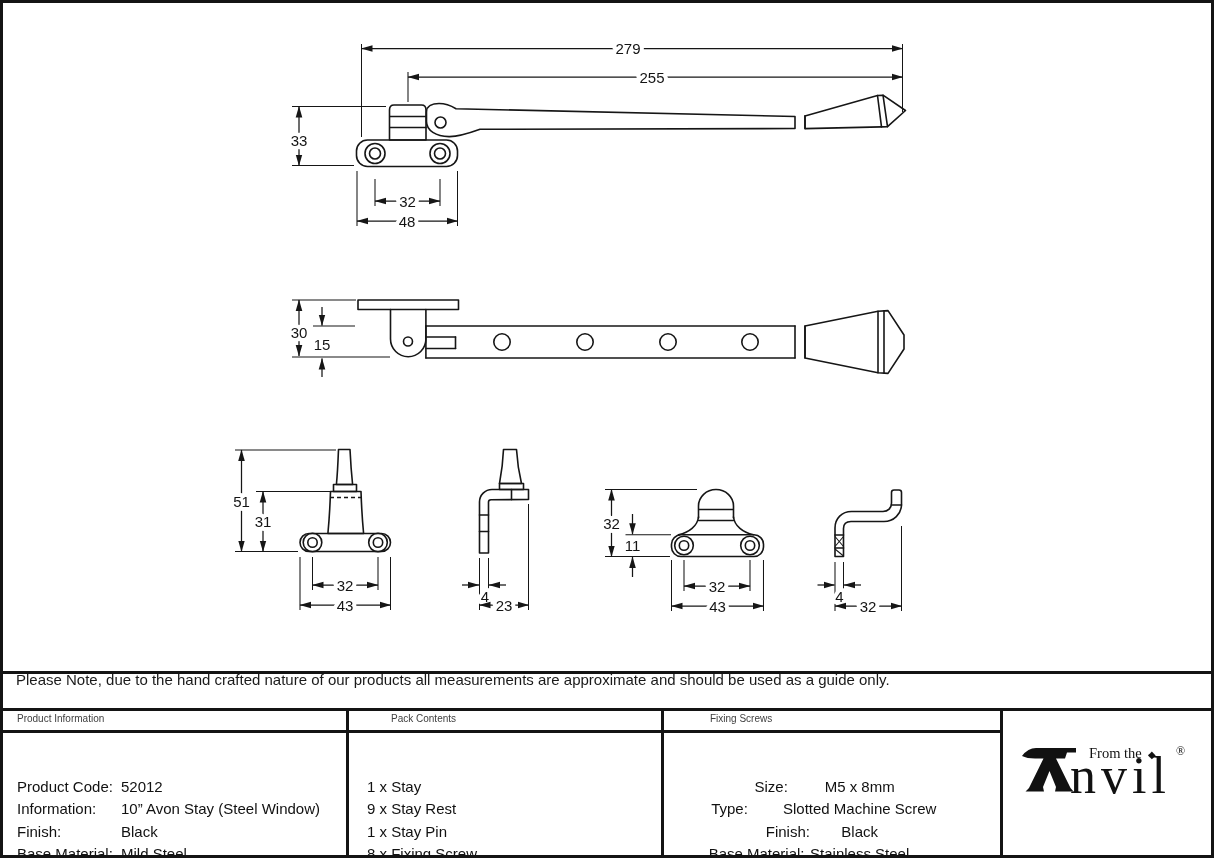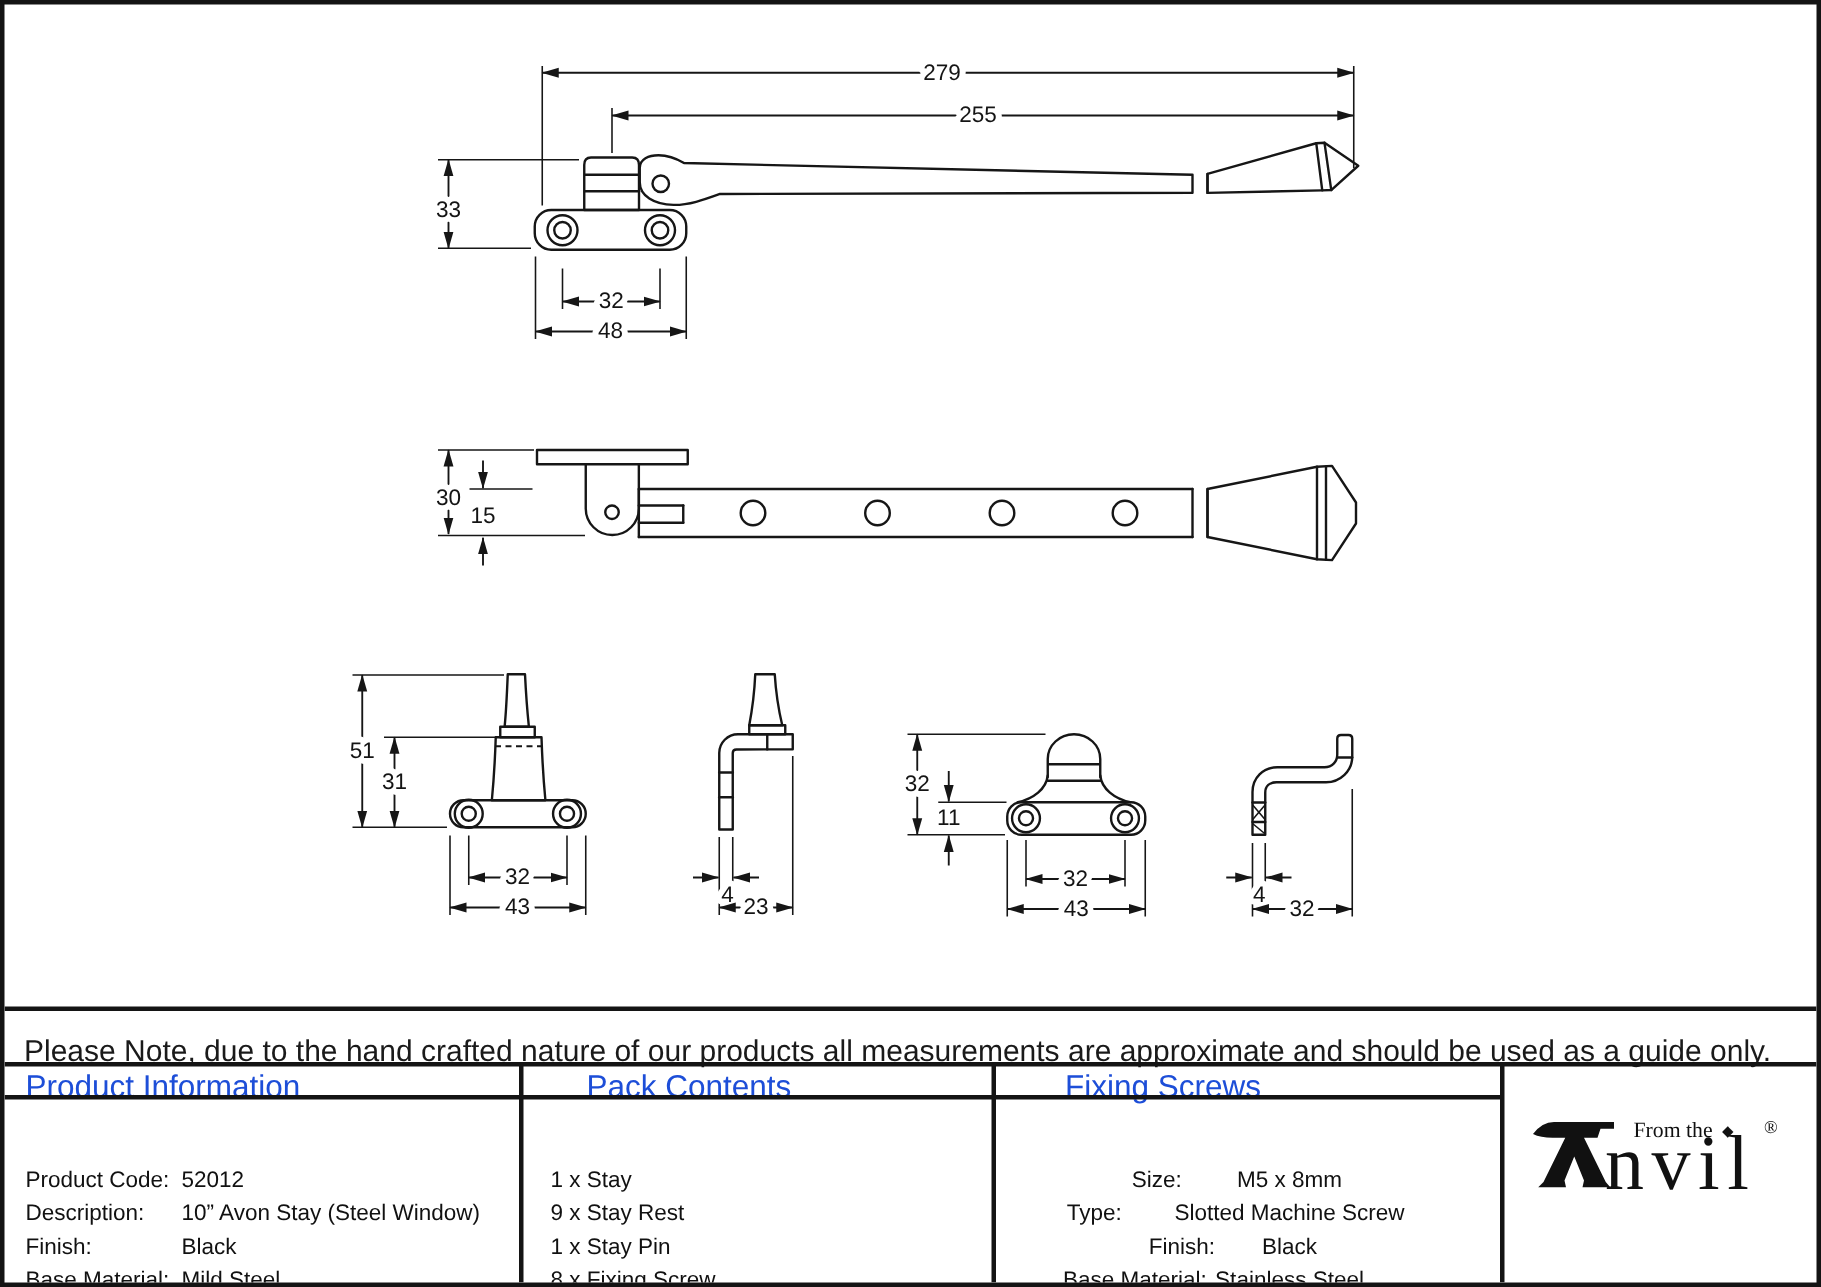--- a/index.html
+++ b/index.html
@@ -4,22 +4,22 @@
 <style>
   html,body{margin:0;padding:0;background:#e8e8e8;}
   .page{
     position:relative;width:1214px;height:858px;background:#ffffff;
     border:3px solid #141414;box-sizing:border-box;
     font-family:"Liberation Sans", sans-serif;color:#141414;overflow:hidden;
   }
   .abs{position:absolute;}
   .hline{position:absolute;background:#141414;}
   .vline{position:absolute;background:#141414;width:2.6px;}
-  .note{position:absolute;left:13px;top:687px;font-size:20px;color:#1a1a1a;white-space:nowrap;}
-  .th{position:absolute;top:710px;font-size:21px;color:#1d4ed8;}
+  .note{position:absolute;left:13px;top:668px;font-size:15px;color:#1a1a1a;white-space:nowrap;}
+  .th{position:absolute;top:710px;font-size:10px;color:#404040;}
   .col{position:absolute;top:737px;font-size:15px;line-height:22.4px;color:#111;margin-top:36px;}
   .col .lab{display:inline-block;}
   .pi-lab{width:104px;}
   .fs-lab{width:107px;}
   svg{display:block;}
   svg .p{fill:none;stroke:#161616;stroke-width:1.6;stroke-linejoin:round;stroke-linecap:round;}
   svg .d{stroke:#161616;stroke-width:1.25;fill:none;}
   svg .x{stroke:#161616;stroke-width:1.05;fill:none;}
   svg .dash{stroke:#161616;stroke-width:1.3;stroke-dasharray:4 3;fill:none;}
   svg text.dim{
@@ -241,21 +241,21 @@
 
   <div class="vline" style="left:343px;top:705px;bottom:0;"></div>
   <div class="vline" style="left:658px;top:705px;bottom:0;"></div>
   <div class="vline" style="left:997px;top:705px;bottom:0;"></div>
 
   <div class="col" style="left:14px;">
     <div>
       <span class="lab pi-lab">Product Code:</span><span>52012</span>
     </div>
     <div>
-      <span class="lab pi-lab">Description:</span><span>10” Avon Stay (Steel Window)</span>
+      <span class="lab pi-lab">Information:</span><span>10” Avon Stay (Steel Window)</span>
     </div>
     <div>
       <span class="lab pi-lab">Finish:</span><span>Black</span>
     </div>
     <div>
       <span class="lab pi-lab">Base Material:</span><span>Mild Steel</span>
     </div>
   </div>
 
   <div class="col" style="left:364px;">

